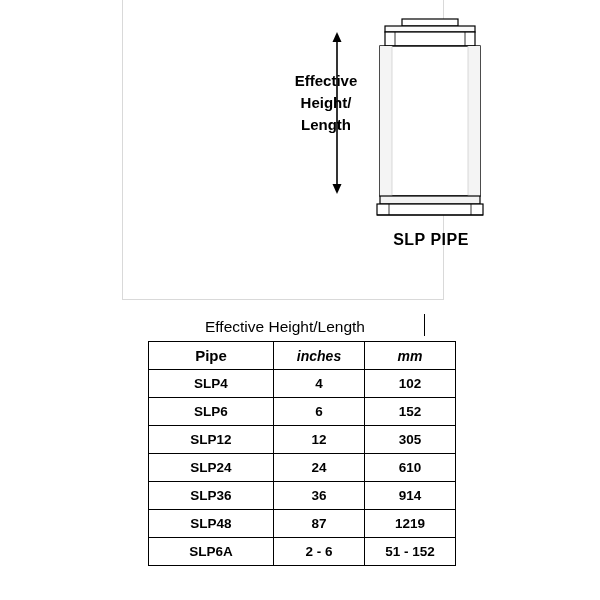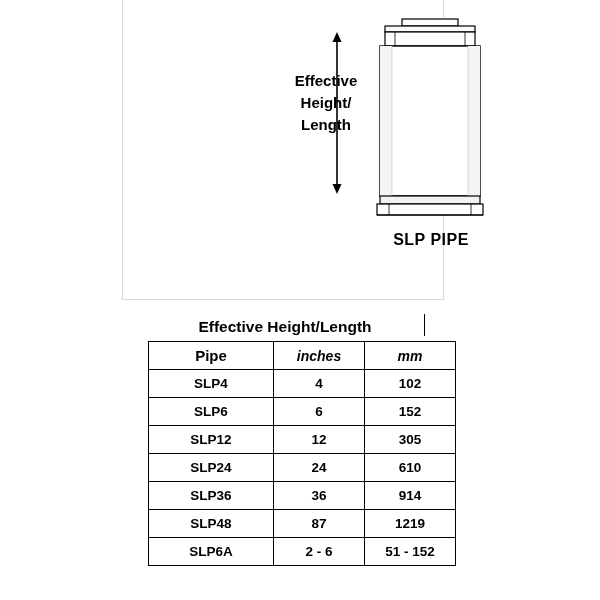--- a/index.html
+++ b/index.html
@@ -71,21 +71,21 @@
   }
 
   
   #table-title {
     position: absolute;
     left: 140px;
     top: 318px;
     width: 290px;
     text-align: center;
     font-size: 15.5px;
-    font-weight: bold;
+    font-weight: normal;
   }
   #title-rule {
     position: absolute;
     left: 424px;
     top: 314px;
     width: 1px;
     height: 22px;
     background: #000;
   }
 

